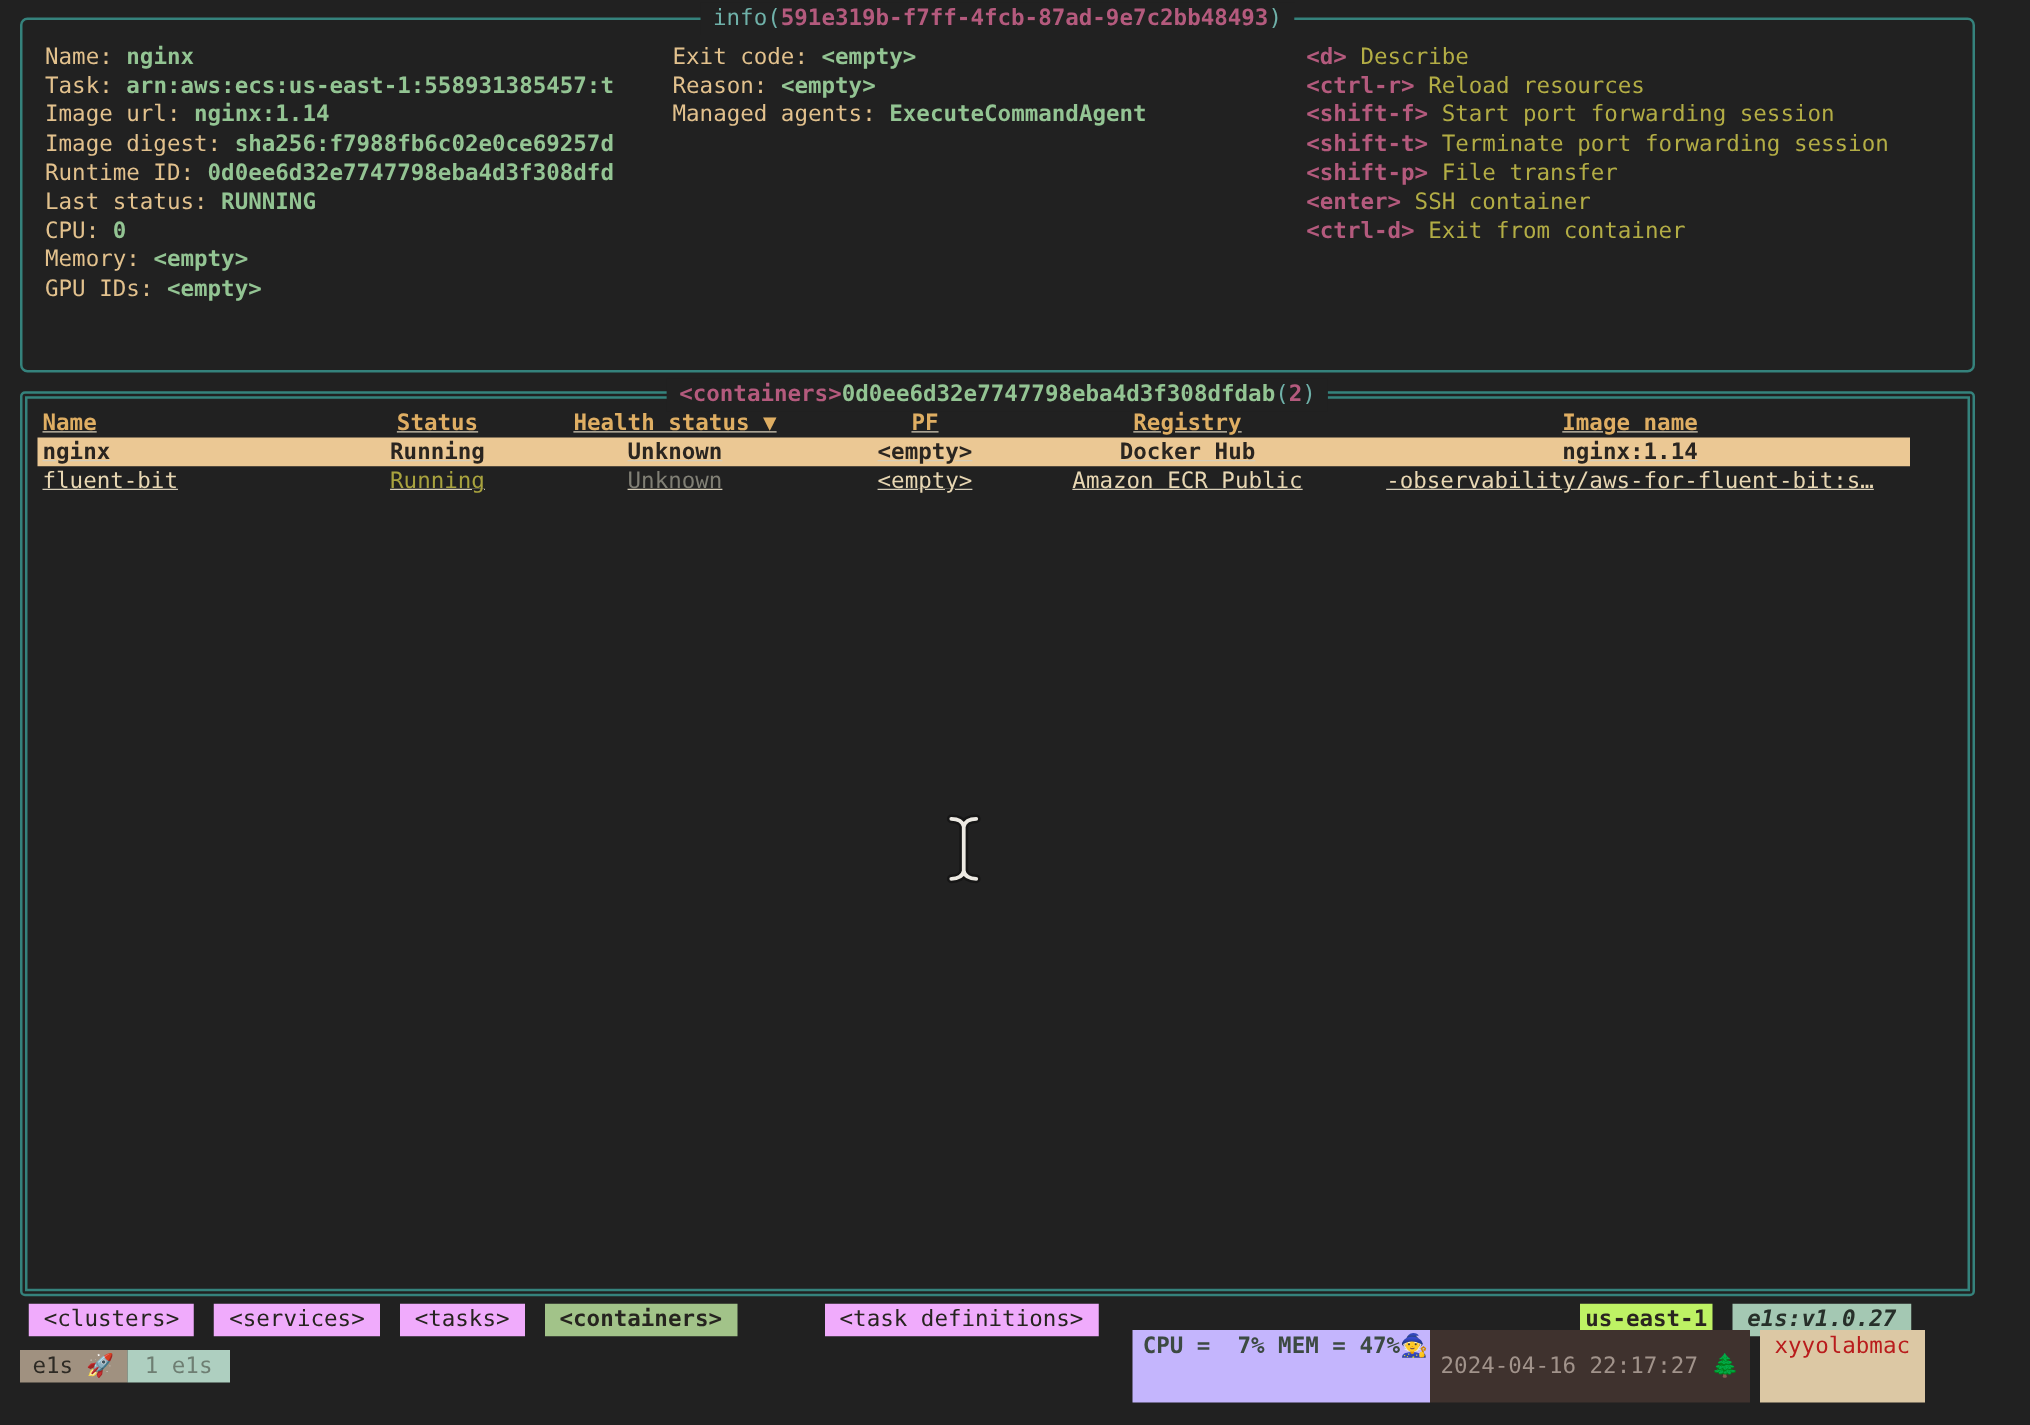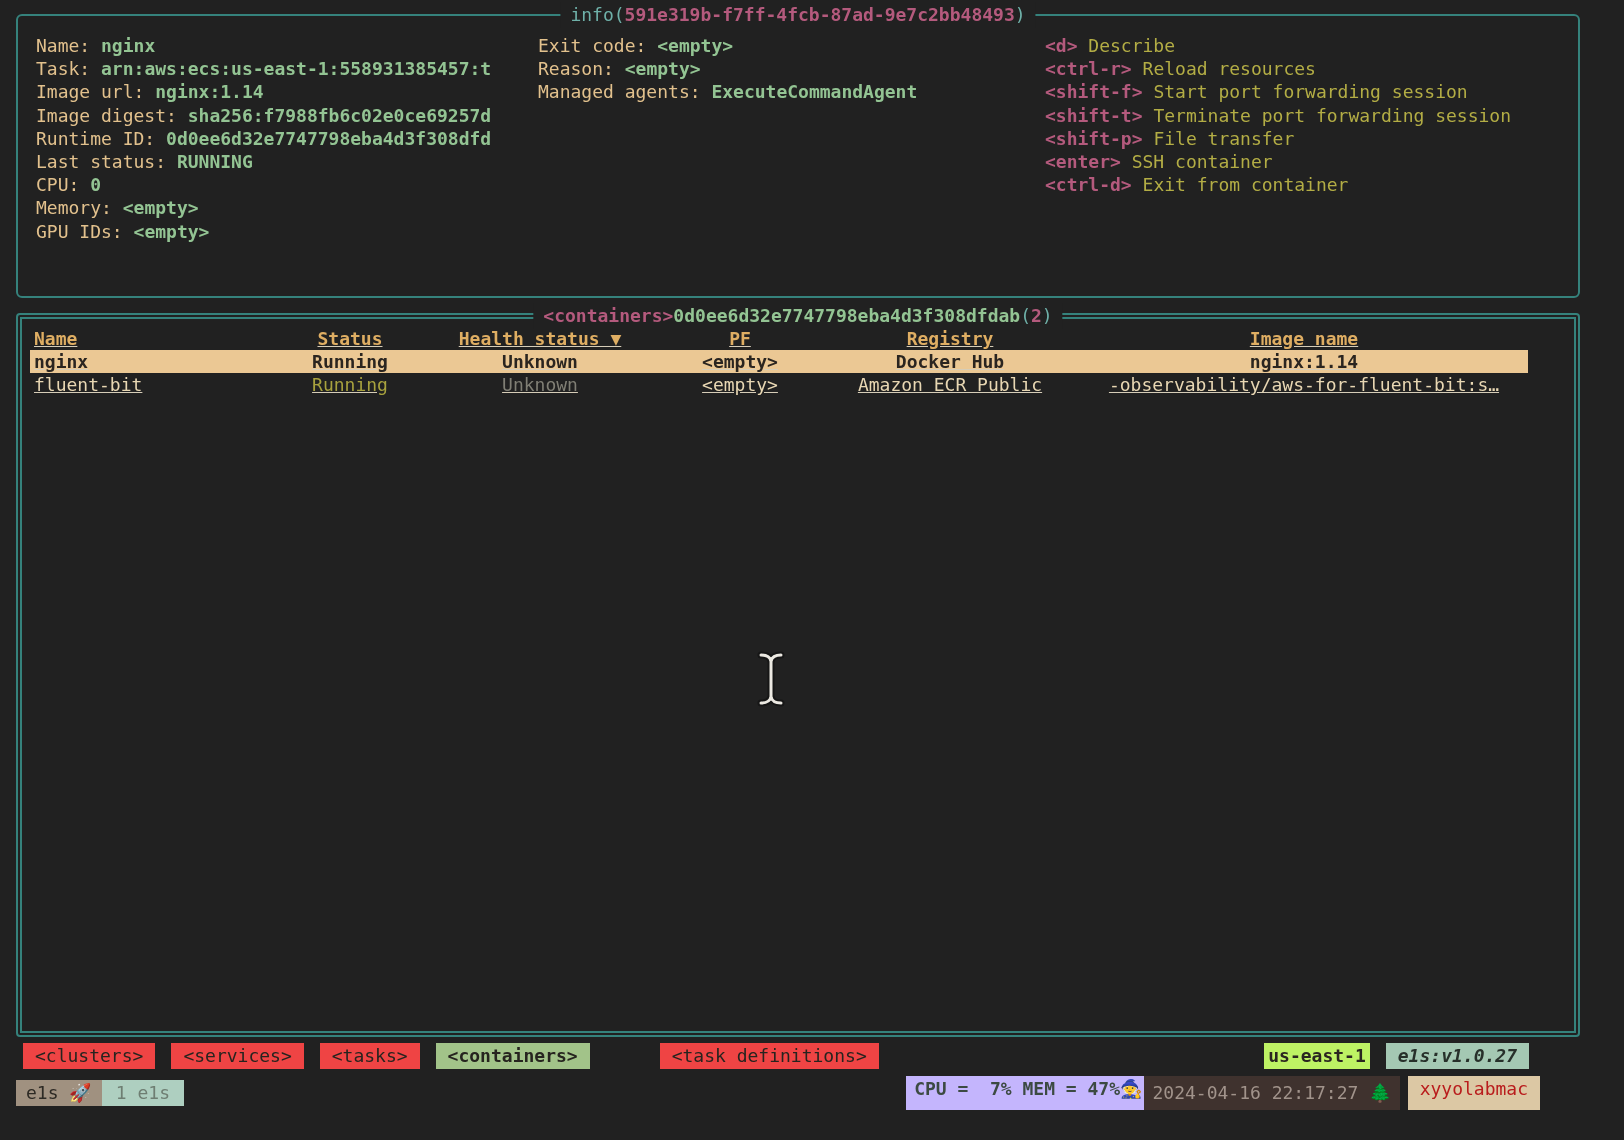--- a/index.html
+++ b/index.html
@@ -45,42 +45,42 @@
   .ct-header { color:#dfae63; font-weight:bold; }
   .ct-row.selected { background:#ebc894; }
   .ct-row.selected > div { color:#2a2520; font-weight:bold; }
   .c-cream { color:#e8d7b3; }
   .c-olive { color:#a8a23e; }
   .c-gray  { color:#807f75; }
 
   
   #nav-bar { position:absolute; top:1043px; left:23px; right:0; height:26px; display:flex; align-items:center; }
   .nav-btn {
-    background:#ef4444; color:#26241f; line-height:26px;
+    background:#f0abfc; color:#26241f; line-height:26px;
     padding:0 12px; margin-right:16px; white-space:pre; cursor:default;
   }
   .nav-btn.active { background:#a2c389; font-weight:bold; }
   .nav-btn.gap { margin-left:54px; }
   .nav-right { margin-left:auto; display:flex; }
   .badge-region {
     background:#bef264; color:#2a2520; font-weight:bold;
     line-height:26px; padding:0 4px; margin-right:16px; white-space:pre;
   }
   .badge-version {
     background:#a4c8b3; color:#27302a; font-style:italic; font-weight:bold;
     line-height:26px; padding:0 12px; margin-right:95px; white-space:pre;
   }
 
   
   #status-bar { position:absolute; top:1080px; left:16px; right:0; height:26px; display:flex; align-items:center; }
   .sb-app { background:#a09180; color:#2d2a24; line-height:26px; padding:0 10px; white-space:pre; }
   .sb-count { background:#aecfc0; color:#6e7e72; line-height:26px; padding:0 14px; white-space:pre; }
   .sb-right { margin-left:auto; display:flex; }
   .sb-cpu { background:#c4b5fd; color:#3c4a42; line-height:26px; padding:0 2px 0 8px; white-space:pre;font-weight:bold; }
-  .sb-date { background:#3f322e; color:#a1938b; line-height:26px; padding:4px 8px; white-space:pre; margin-right:8px; }
+  .sb-date { background:#3f322e; color:#a1938b; line-height:26px; padding:16px 8px; white-space:pre; margin-right:8px; }
   .sb-host { background:#dcc8a4; color:#b91c1c; line-height:26px; padding:0 12px; white-space:pre; margin-right:84px; }
 
   
   #mouse-cursor { position:absolute; left:756px; top:650px; width:30px; height:58px; pointer-events:none; }
 </style>
 </head>
 <body>
 
 <div class="panel" id="info-panel">
   <div class="panel-title"><span class="t-teal">info(</span><span class="t-pink">591e319b-f7ff-4fcb-87ad-9e7c2bb48493</span><span class="t-teal">)</span></div>

